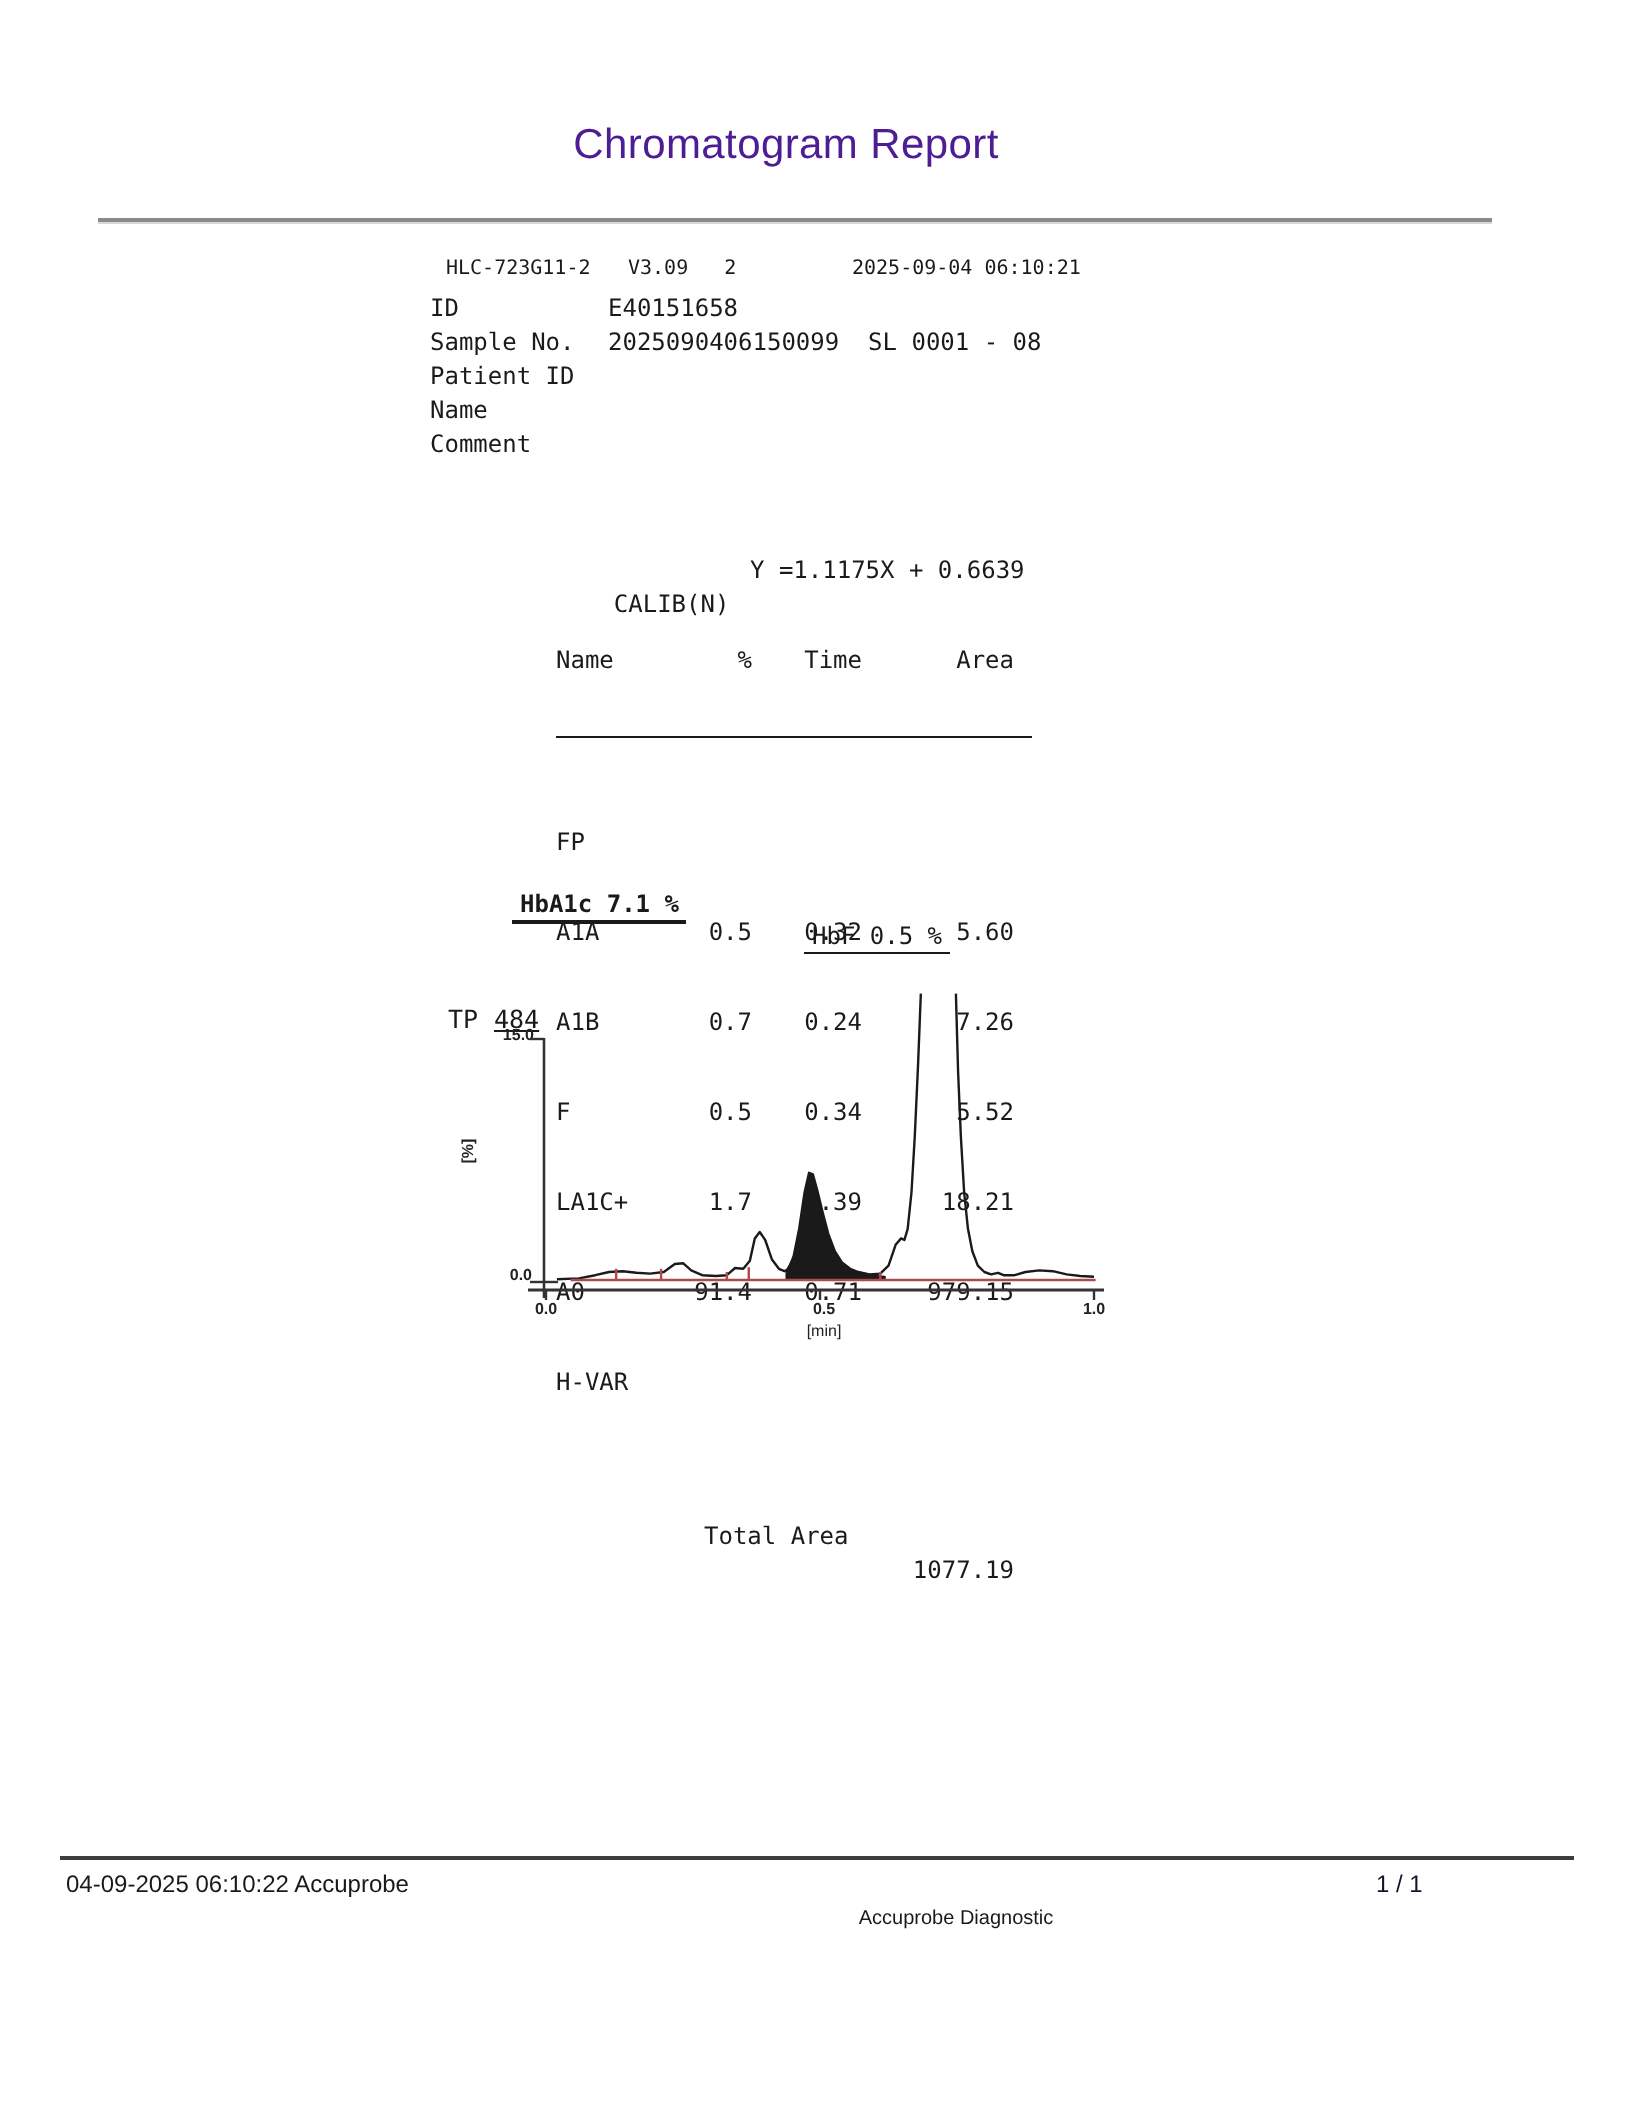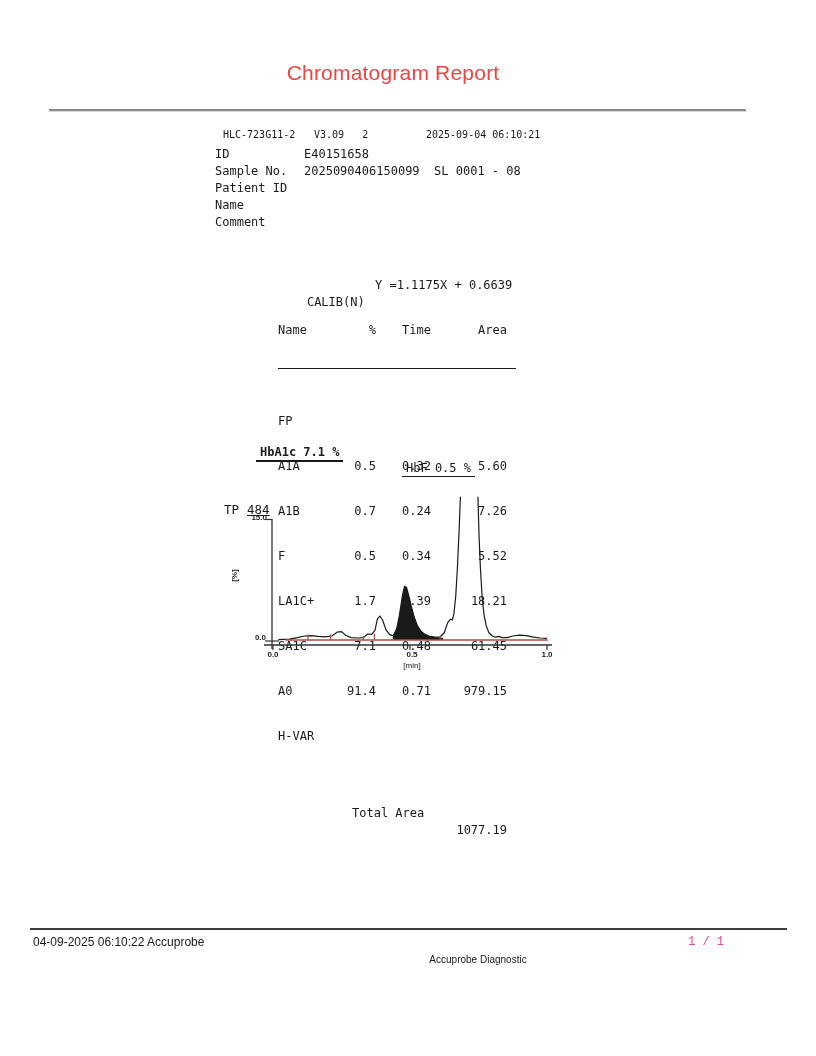--- a/index.html
+++ b/index.html
@@ -5,21 +5,21 @@
   * { margin:0; padding:0; box-sizing:border-box; }
   html,body { background:#fff; }
   body {
     width:816px; height:1056px; position:relative; overflow:hidden;
     font-family:"Liberation Sans", sans-serif; color:#111;
   }
   .abs { position:absolute; }
   .mono { font-family:"DejaVu Sans Mono", monospace; white-space:pre; color:#1a1a1a; }
   .title {
     left:0; top:61px; width:786px; text-align:center;
-    font-size:21px; color:#ef4444; letter-spacing:0.2px;
+    font-size:21px; color:#4c1d95; letter-spacing:0.2px;
   }
   .rule-top { left:49px; top:109px; width:697px; height:3px;
     border-top:2px solid #8a8a8a; border-bottom:1px solid #d8d8d8; }
   .info-line1 { font-size:10px; top:129px; }
   .info-row { font-size:12px; }
   .calib-block { left:278px; top:249px; width:238px; font-size:12px; }
   .calib-line { position:relative; height:17px; line-height:17px; }
   .calib-eq { position:absolute; left:97px; top:0; }
   .ctable-head, .ctable-row {
     display:grid; grid-template-columns:60px 38px 55px 76px;
@@ -32,21 +32,21 @@
   .total-value { position:absolute; right:9px; }
   .result { font-size:12px; font-weight:bold;
     border-bottom:2px solid #1a1a1a; padding:0 4px 1px 4px; }
   .result.normal { font-weight:normal; border-bottom-width:1.5px; }
   .tick { font-size:8px; font-weight:bold; color:#222; font-family:"Liberation Sans", sans-serif; }
   .ytick { text-align:right; }
   .xtick { text-align:center; }
   .yunit { transform:rotate(-90deg); transform-origin:center; }
   .footer-rule { left:30px; top:928px; width:757px; height:2px; background:#3d3d3d; }
   .footer-left { left:33px; top:935px; font-size:12px; color:#1a1a1a; }
-  .footer-page { left:688px; top:935px; font-size:12px; color:#ec4899;font-family:Liberation Mono, monospace; }
+  .footer-page { left:688px; top:935px; font-size:12px; color:#0f172a; }
   .footer-center { left:323px; top:954px; width:310px; text-align:center; font-size:10px; color:#1a1a1a; }
 </style>
 </head>
 <body>
 
 <div class="abs title">Chromatogram Report</div>
 <div class="abs rule-top"></div>
 
 <div>
   <span class="abs mono info-line1" style="left:211px;padding-left:12px;">HLC-723G11-2</span>
@@ -106,26 +106,20 @@
     <span>0.34</span>
     <span>5.52</span>
   </div>
   <div class="ctable-row">
     <span>LA1C+</span>
     <span>1.7</span>
     <span>0.39</span>
     <span>18.21</span>
   </div>
   <div class="ctable-row">
-    <span>SA1C</span>
-    <span>7.1</span>
-    <span>0.48</span>
-    <span>61.45</span>
-  </div>
-  <div class="ctable-row">
     <span>A0</span>
     <span>91.4</span>
     <span>0.71</span>
     <span>979.15</span>
   </div>
   <div class="ctable-row">
     <span>H-VAR</span>
     <span></span>
     <span></span>
     <span></span>

